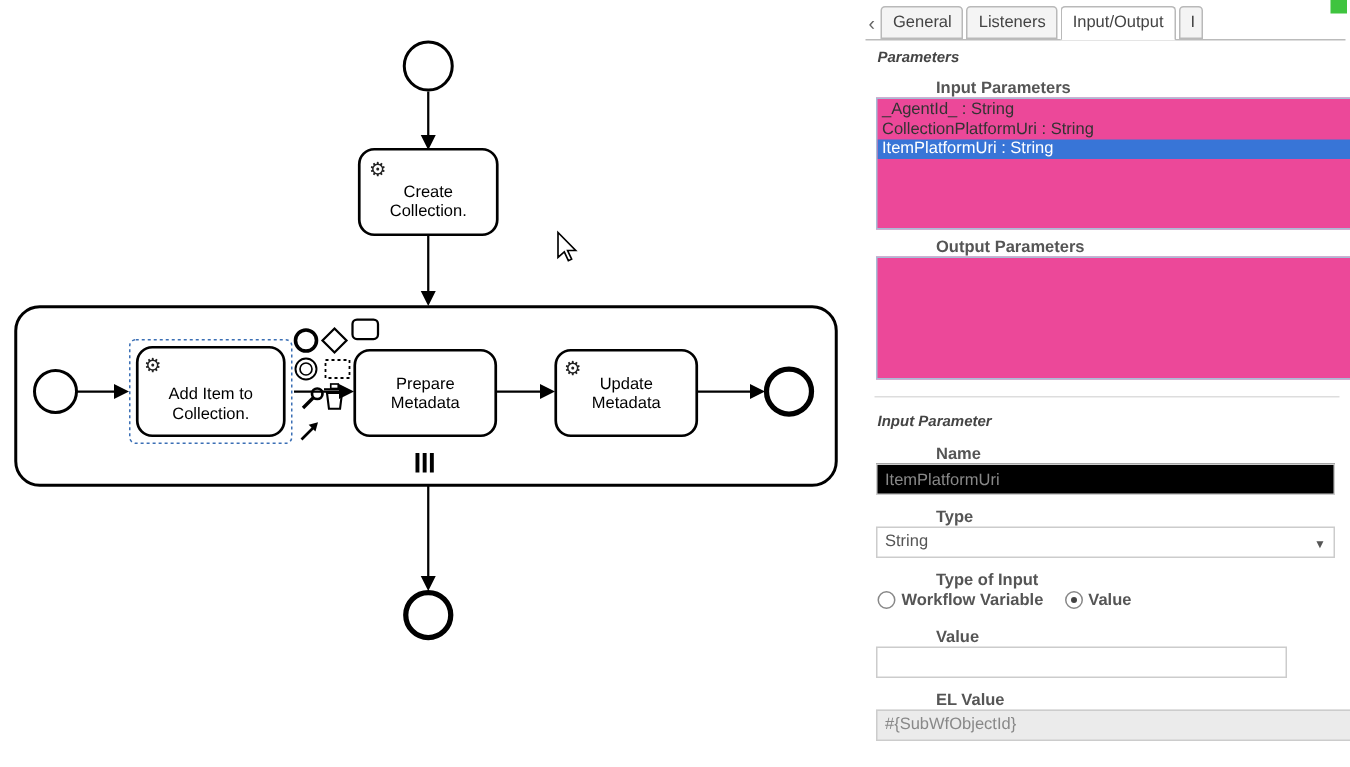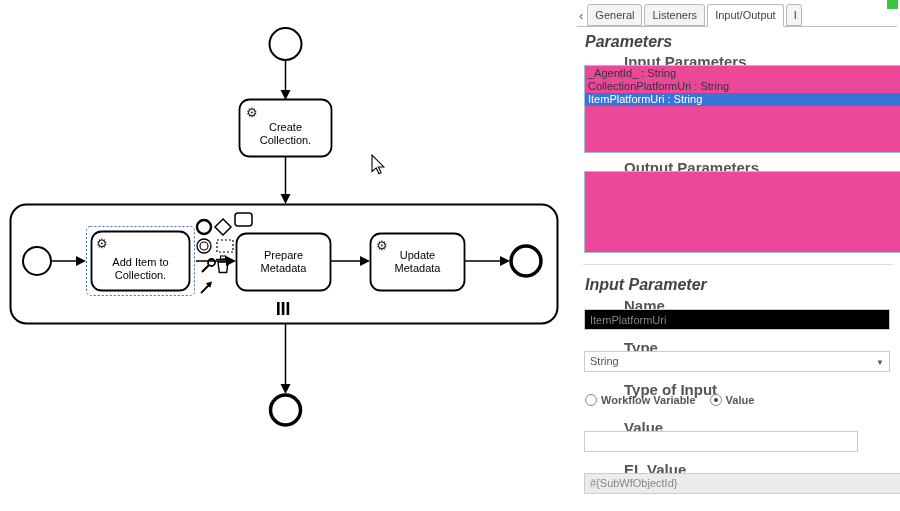--- a/index.html
+++ b/index.html
@@ -20,22 +20,22 @@
 
   .tabbar { position:absolute; left:2px; top:4px; width:320px; height:23px;
             display:flex; align-items:flex-end; gap:2px; border-bottom:1px solid #bbb; }
   .tab-scroll { font-size:13px; color:#666; padding:0 2px 3px; cursor:pointer; }
   .tab { border:1px solid #b9b9b9; border-radius:3px 3px 0 0; background:#f4f4f4;
          padding:4px 7px; font-size:11px; color:#444; white-space:nowrap; cursor:pointer;text-align:right; }
   .tab.active { background:#fff; border-bottom-color:#fff; margin-bottom:-1px; padding-bottom:5px; }
   .tab.partial { max-width:15px; overflow:hidden; }
 
   .heading { position:absolute; left:10px; font-weight:bold; font-style:italic;
-             font-size:16px; color:#444; }
-  .label { position:absolute; left:10px; font-weight:bold; font-size:15px; color:#555;padding-left:39px; }
+             font-size:10px; color:#444; }
+  .label { position:absolute; left:10px; font-weight:bold; font-size:11px; color:#555;padding-left:39px; }
 
   .listbox { position:absolute; left:9px; width:352px; border:1px solid #a6bdd6; background:#ec4899; }
   .listbox .items { position:absolute; left:0; top:1px; right:17px; bottom:1px; overflow:hidden; }
   .list-item { font-size:11px; line-height:13px; padding:0 3px; color:#333; white-space:nowrap; cursor:default; }
   .list-item.selected { background:#3875d7; color:#fff; }
   .scrollbar { position:absolute; right:0; top:0; bottom:0; width:16px;
                border-left:1px solid #d4d4d4; background:#f6f6f6; }
   .sb-btn { position:absolute; left:0; width:15px; height:13px; background:#ececec;
             color:#888; font-size:7px; text-align:center; line-height:13px; cursor:pointer; }
   .sb-up { top:0; border-bottom:1px solid #d4d4d4; }

